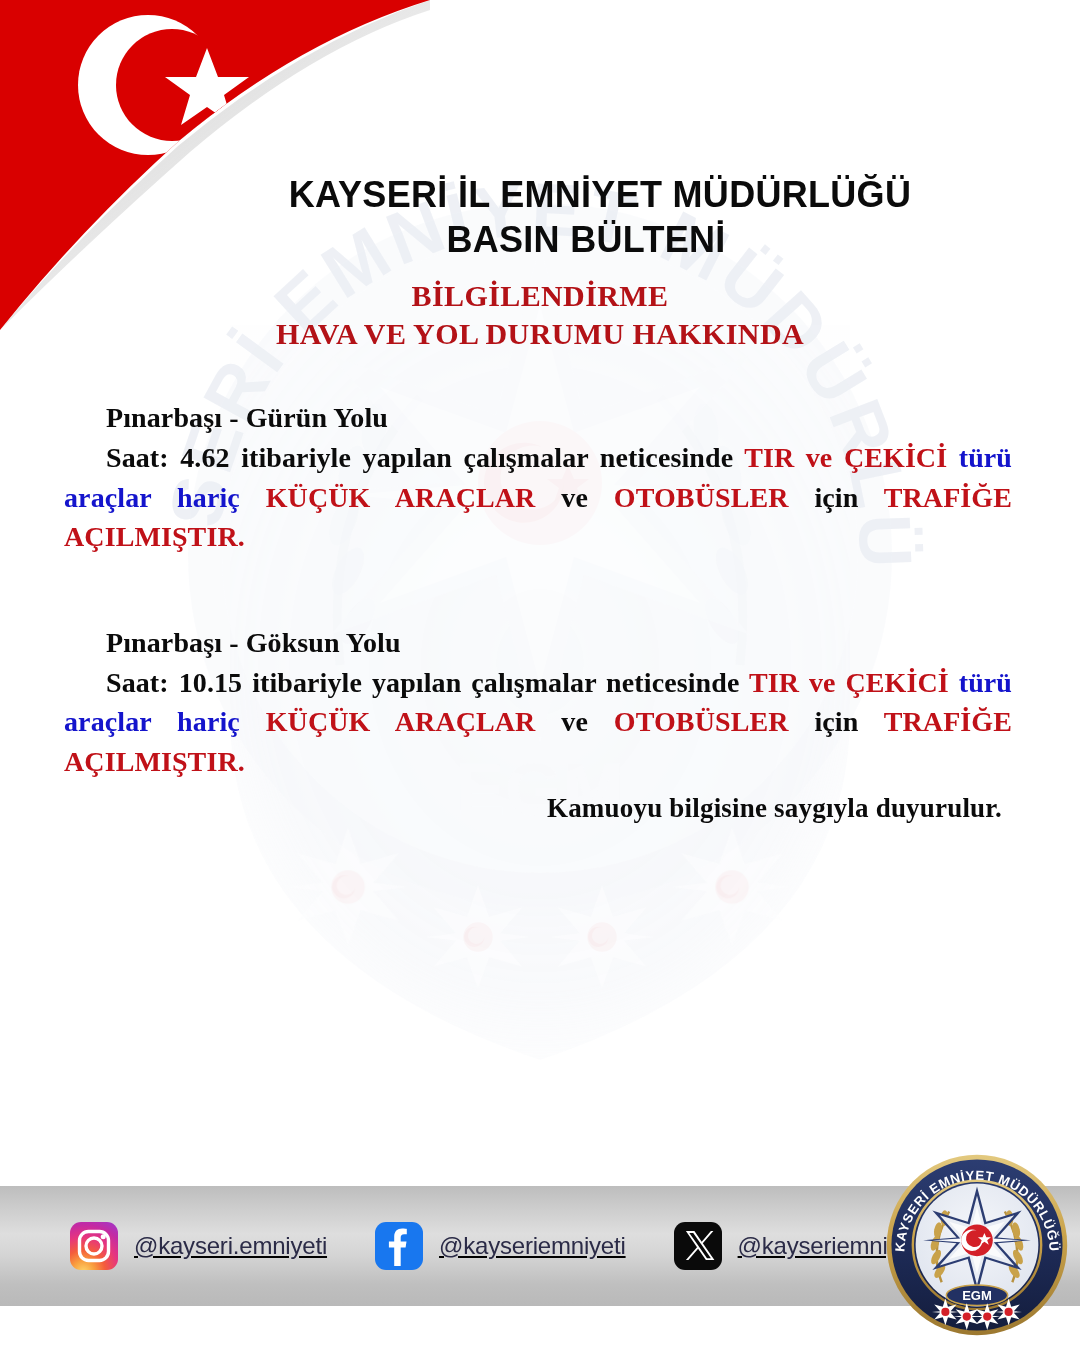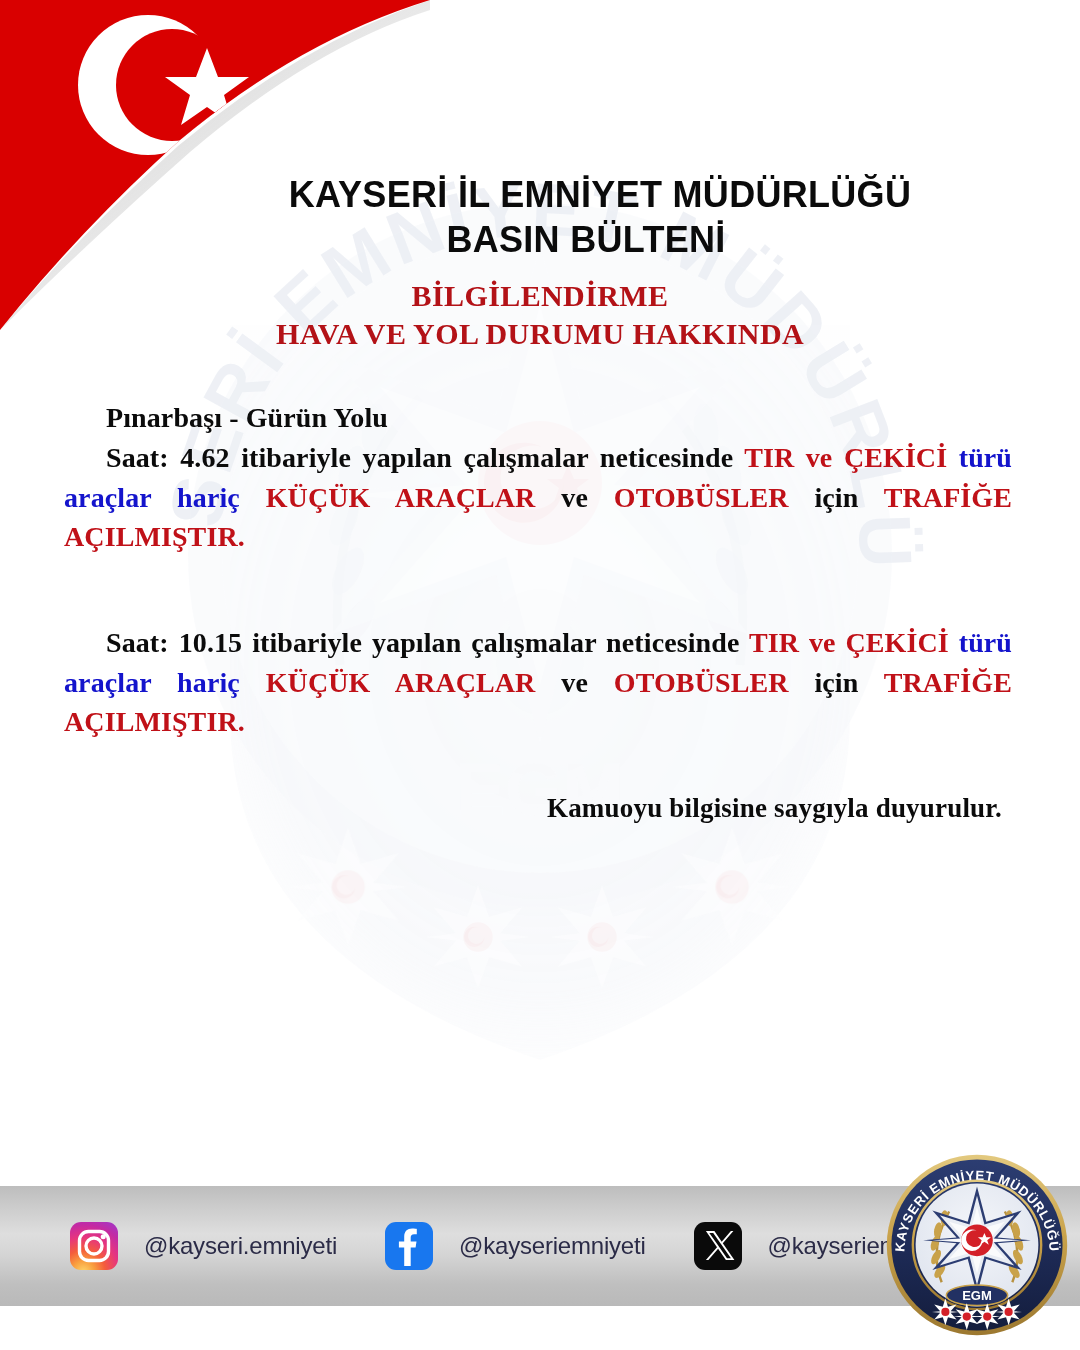--- a/index.html
+++ b/index.html
@@ -130,22 +130,23 @@
     width:880px;
     z-index:12;
     display:flex;
     align-items:center;
     padding-left:70px;
     gap:0;
   }
   .social {
     display:flex;
     align-items:center;
-    gap:26px;
+    gap:16px;
     margin-right:48px;
+    text-decoration:underline;
   }
   .social .glyph {
     width:48px; height:48px;
     border-radius:11px;
     flex:0 0 auto;
     display:block;
   }
   .social .handle {
     font-family:"Liberation Sans", sans-serif;
     font-size:24px;
@@ -296,20 +297,21 @@
         <span class="red">KÜÇÜK ARAÇLAR</span>
         <span class="blk">ve</span>
         <span class="red">OTOBÜSLER</span>
         <span class="blk">için</span>
         <span class="red">TRAFİĞE</span>
         <span class="red">AÇILMIŞTIR.</span>
       </div>
     </div>
 
     <div class="para">
+      <div class="road-title">Pınarbaşı - Göksun Yolu</div>
       <div class="road-body">
         <span class="blk">Saat:</span>
         <span class="blk">10.15</span><span class="blk"> itibariyle yapılan çalışmalar neticesinde </span><span class="red">TIR ve ÇEKİCİ</span>
         <span class="blue">türü araçlar hariç</span>
         <span class="red">KÜÇÜK ARAÇLAR</span>
         <span class="blk">ve</span>
         <span class="red">OTOBÜSLER</span>
         <span class="blk">için</span>
         <span class="red">TRAFİĞE</span>
         <span class="red">AÇILMIŞTIR.</span>

